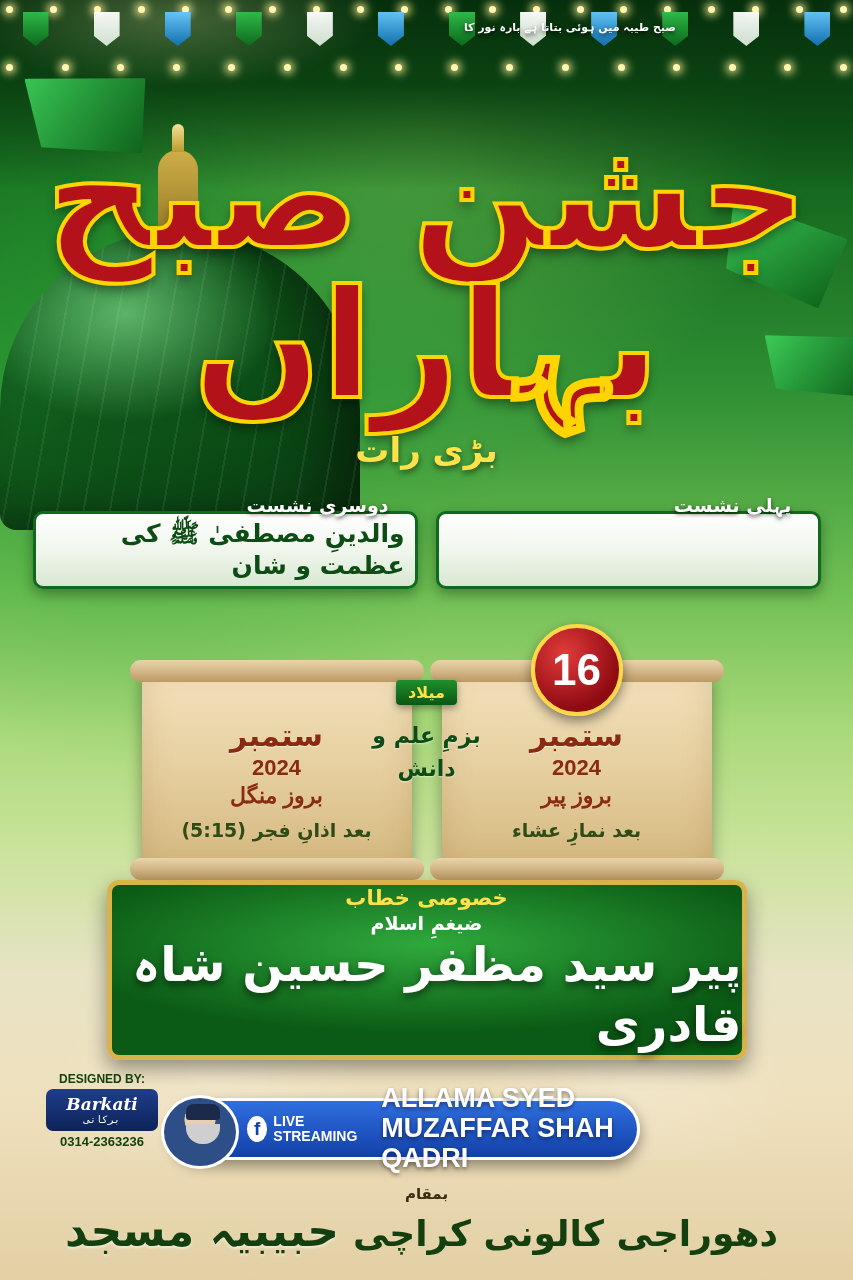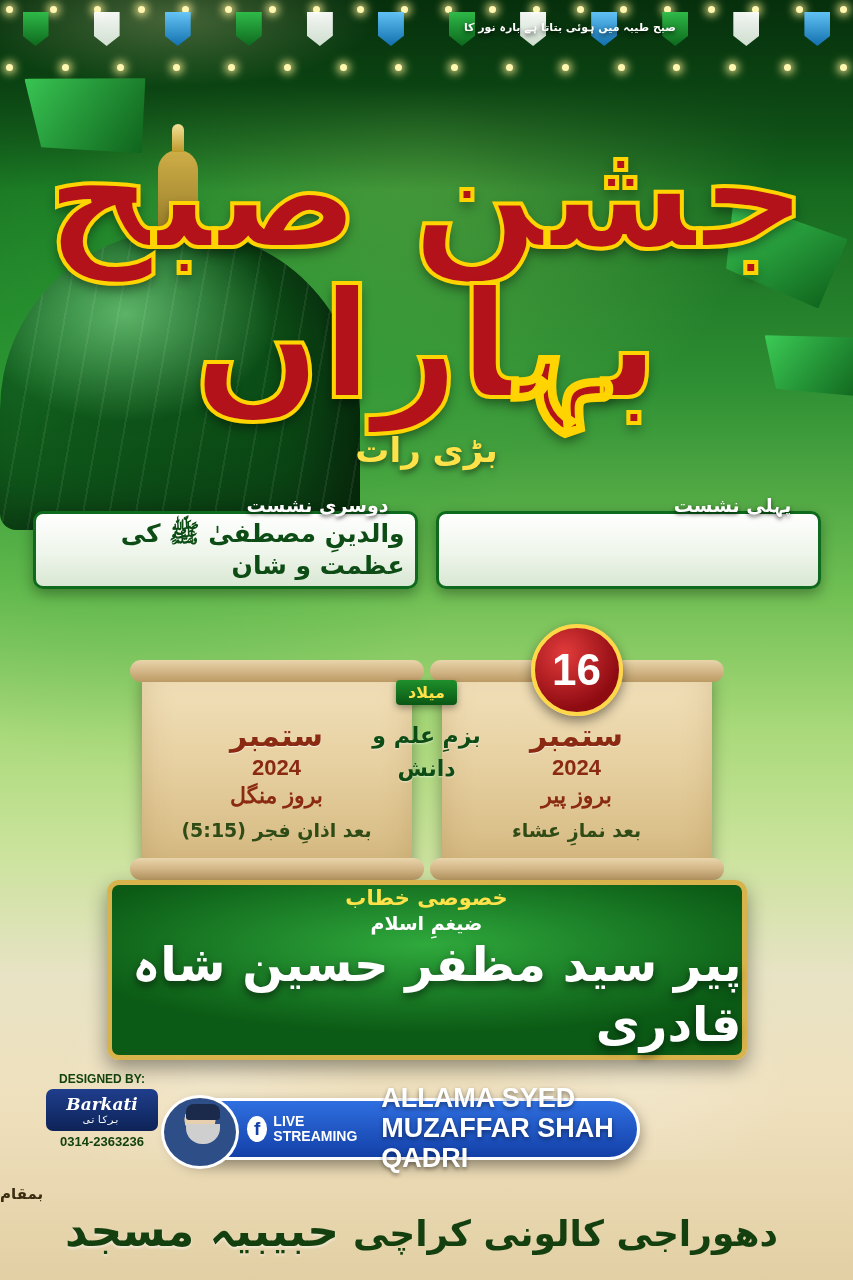--- a/index.html
+++ b/index.html
@@ -285,21 +285,21 @@
     margin-right:24px;
   }
   .live-name {
     font-family:"Liberation Sans", sans-serif;
     font-size:27px; font-weight:bold; color:#ffffff; line-height:1.1;
     text-shadow:0 2px 4px rgba(0,0,0,0.45);
   }
 
   
   .venue {
-    position:absolute; left:0; bottom:24px; width:853px; text-align:left; direction:rtl;
+    position:absolute; left:0; bottom:24px; width:853px; text-align:center; direction:rtl;
   }
   .venue .mini {
     font-family:"DejaVu Sans", sans-serif; font-size:15px; font-weight:bold;
     color:#3a2c10; margin-bottom:2px;
   }
   .venue .vname {
     font-family:"DejaVu Sans", sans-serif; font-size:44px; font-weight:bold;
     color:#143f0f;
     text-shadow:0 2px 3px rgba(255,255,255,0.5);
   }

